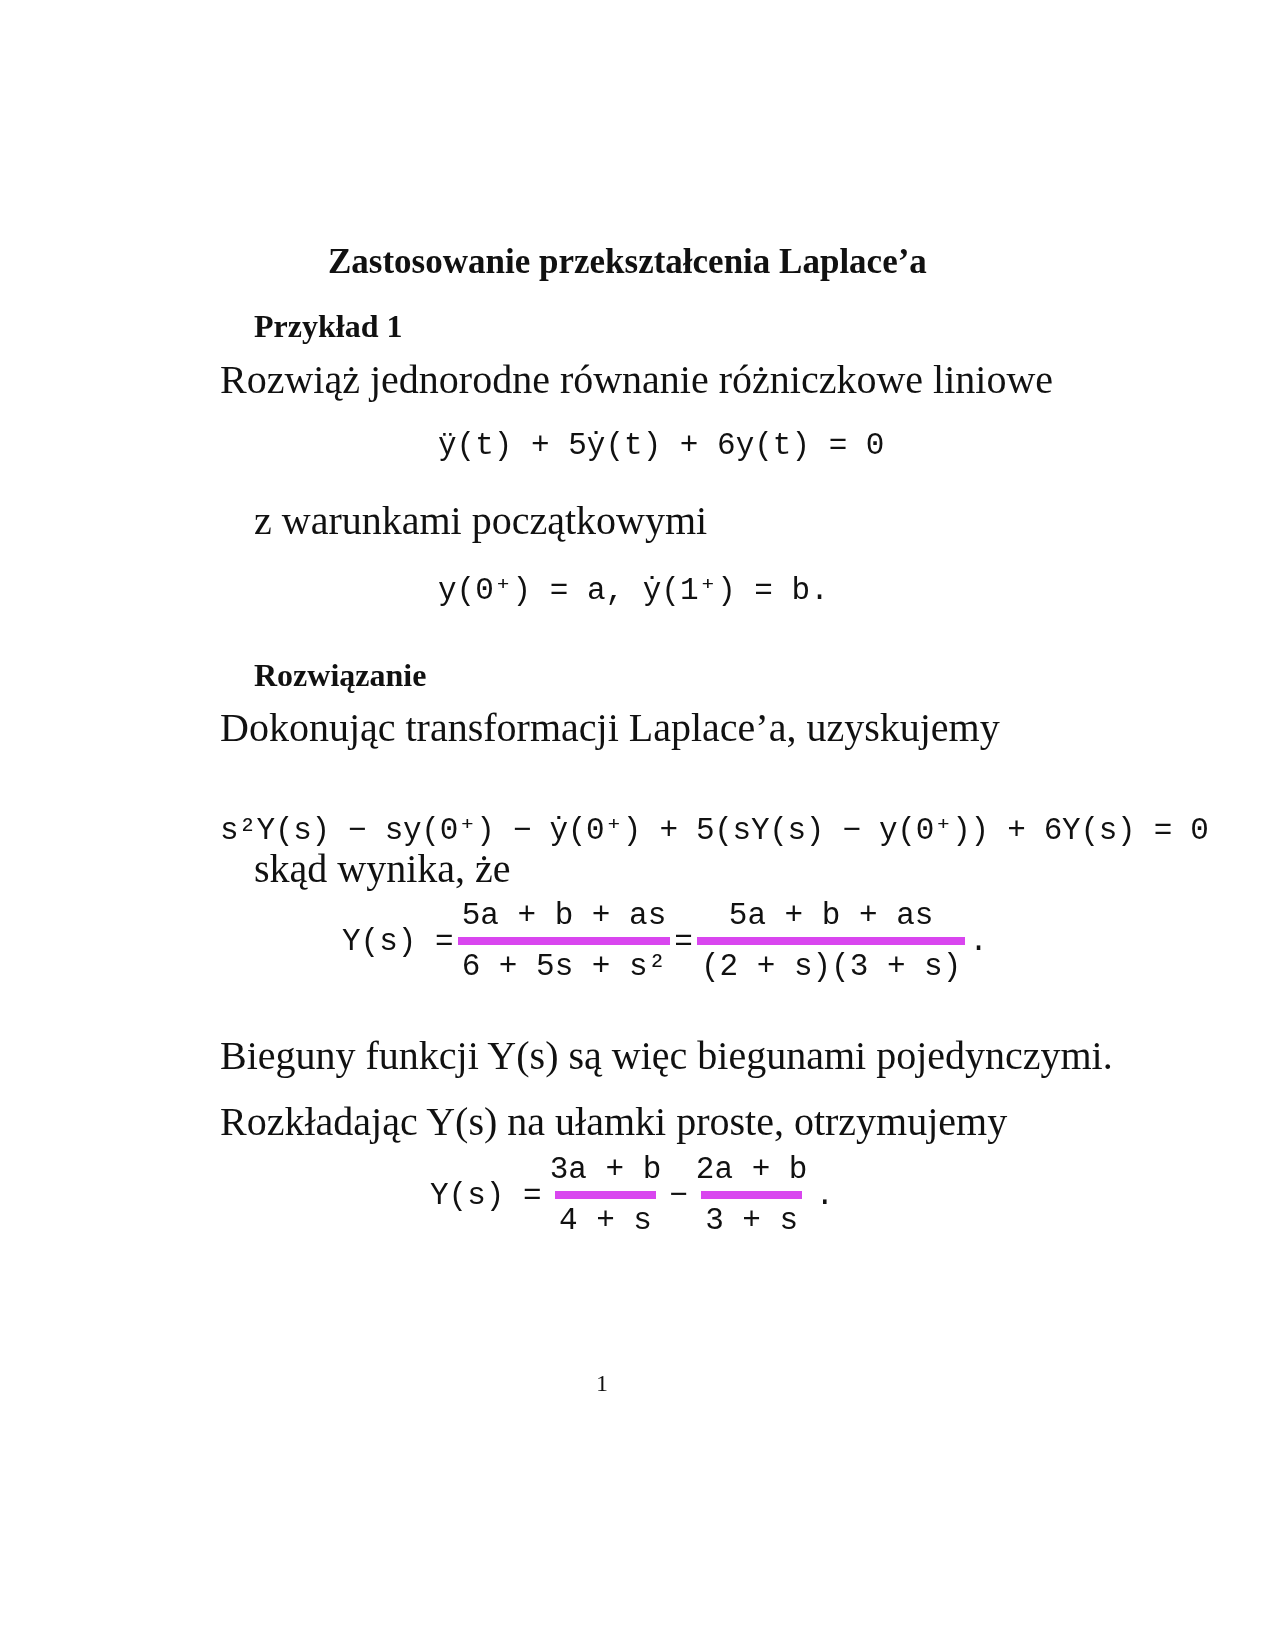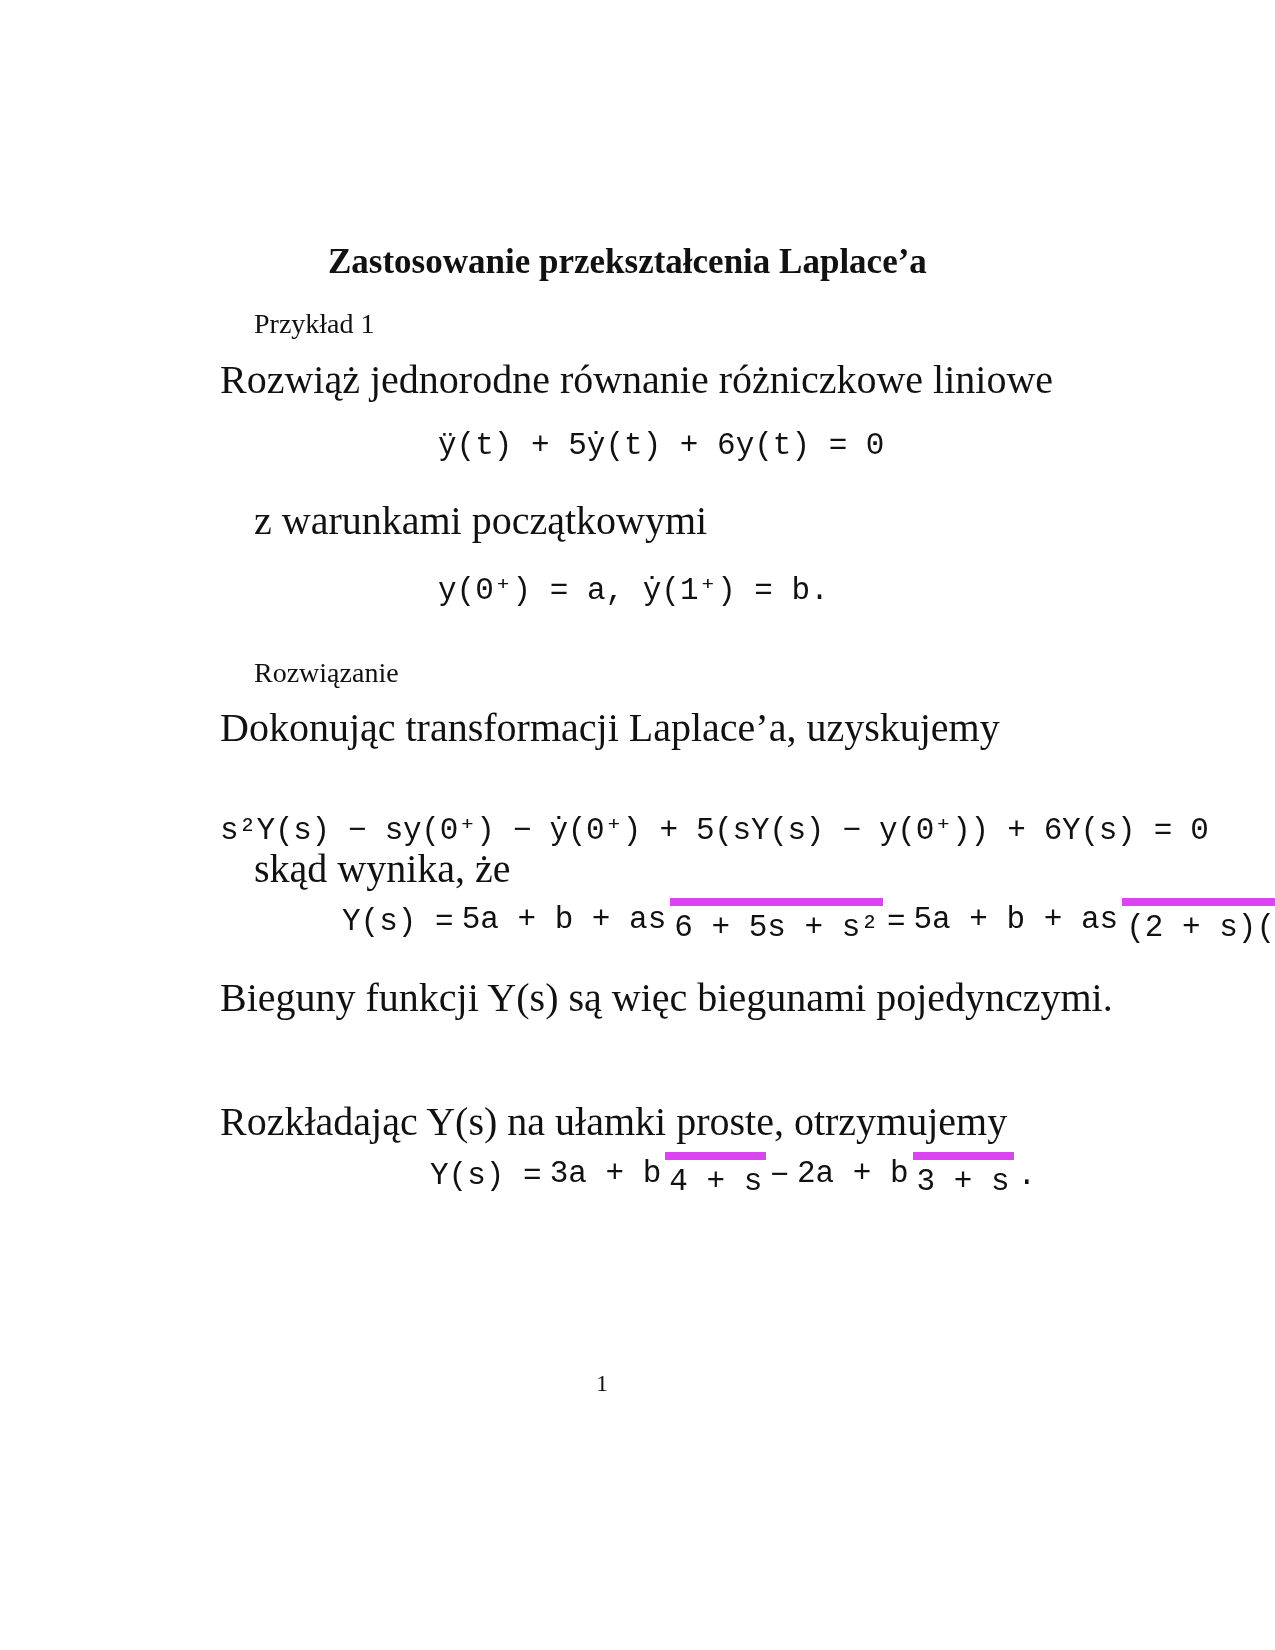--- a/index.html
+++ b/index.html
@@ -1,23 +1,23 @@
 <!DOCTYPE html>
 <html><head>
 <meta charset="utf-8">
 <style>
   html, body { margin: 0; padding: 0; background: #ffffff; }
   body { width: 1275px; height: 1650px; position: relative; overflow: hidden;
          font-family: "DejaVu Serif", "Liberation Serif", serif; color: #111; }
   .abs { position: absolute; white-space: nowrap; }
   .title { font-family: "Liberation Serif", serif; font-weight: bold; font-size: 35px; }
-  .h2 { font-family: "Liberation Serif", serif; font-weight: normal; font-size: 28px; }
+  .h2 { font-family: "Liberation Serif", serif; font-weight: bold; font-size: 32px; }
   .txt { font-family: "Liberation Serif", serif; font-size: 40px; }
   .math { font-family: Liberation Mono, monospace; font-size: 31px; }
-  .frac { display: inline-flex; align-items: center; vertical-align: middle; margin: 0 4px; }
+  .frac { display: inline-flex; flex-direction: column; align-items: center; vertical-align: middle; margin: 0 4px; }
   .frac .num { padding: 0 4px 4px 4px; }
   .frac .den { padding: 4px 4px 0 4px; border-top: 8px solid #d946ef; }
   .pagenum { font-family: "Liberation Serif", serif; font-size: 24px; }
 </style>
 </head>
 <body>
 
 <div>
 
   <div class="abs title" style="left:288px; top:242px;margin-left:40px;">Zastosowanie przekształcenia Laplace’a</div>
@@ -47,21 +47,21 @@
       <span class="den">6 + 5s + s²</span>
     </span>
     <span>=</span>
     <span class="frac">
       <span class="num">5a + b + as</span>
       <span class="den">(2 + s)(3 + s)</span>
     </span>
     <span>.</span>
   </div>
 
-  <div class="abs txt" style="left:220px; top:974px;">Bieguny funkcji Y(s) są więc biegunami pojedynczymi.</div>
+  <div class="abs txt" style="left:220px; top:1032px;">Bieguny funkcji Y(s) są więc biegunami pojedynczymi.</div>
 
   <div class="abs txt" style="left:220px; top:1098px;">Rozkładając Y(s) na ułamki proste, otrzymujemy</div>
 
   <div class="abs math" style="left:430px; top:1152px; display:flex; align-items:center;">
     <span>Y(s) =</span>
     <span class="frac">
       <span class="num">3a + b</span>
       <span class="den">4 + s</span>
     </span>
     <span>−</span>

